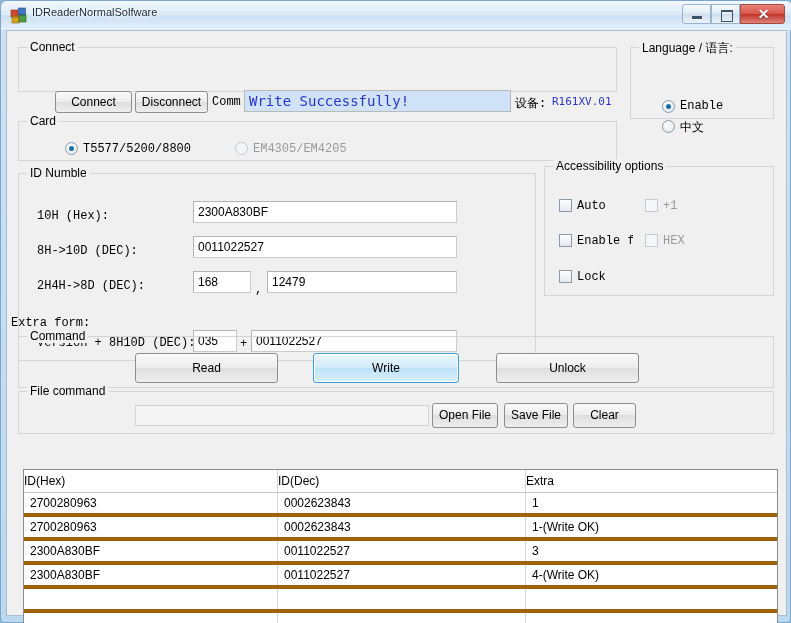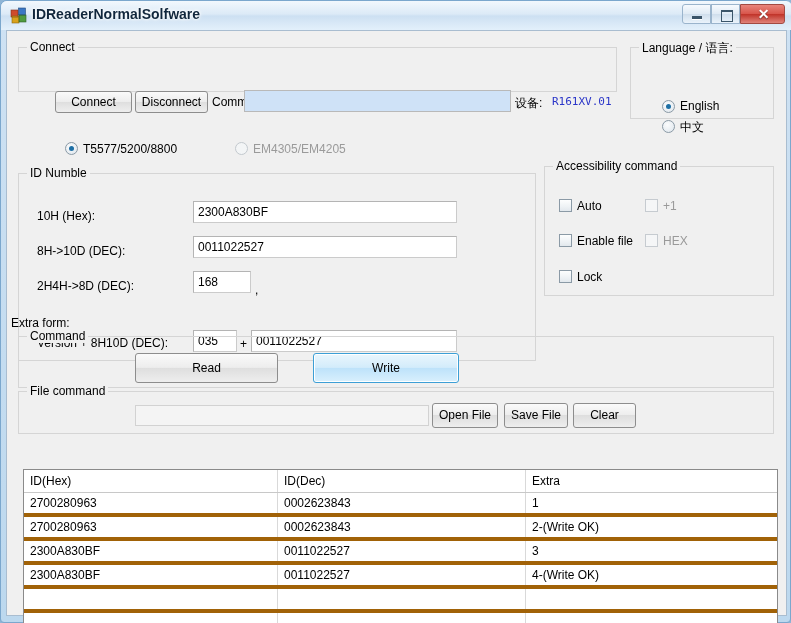--- a/index.html
+++ b/index.html
@@ -22,24 +22,23 @@
     position:absolute;left:0;top:0;width:791px;height:29px;
     border-radius:6px 6px 0 0;
     background:linear-gradient(180deg,#f2f8fd 0%,#dceaf7 45%,#cde0f2 52%,#e3f0fb 100%);
     overflow:hidden;
   }
   #app-icon{
     position:absolute;left:9px;top:6px;width:17px;height:17px;
   }
   #title-text{
     position:absolute;left:31px;top:5px;
-    font-size:14px;color:#10263c;
+    font-size:11px;color:#10263c;
     text-shadow:0 0 3px #fff,0 0 5px #fff,0 0 2px #fff;
     white-space:nowrap;
-    font-weight:bold;
   }
   .winbtn{
     position:absolute;top:3px;height:20px;
     border:1px solid #9ab4cc;
     box-sizing:border-box;
     cursor:default;
   }
   #btn-min{left:681px;width:29px;border-radius:3px 0 0 3px;
     background:linear-gradient(180deg,#f6fafe 0%,#dfeaf4 50%,#cfdeec 51%,#eaf3fb 100%);}
   #btn-max{left:710px;width:29px;
@@ -58,21 +57,21 @@
   #client{
     position:absolute;left:5px;top:29px;width:781px;height:586px;
     box-sizing:border-box;
     background:#f0f0f0;
     border:1px solid #a9bdd0;
   }
   
   .group{position:absolute;box-sizing:border-box;border:1px solid #d5d5d5;}
   .group-title{position:absolute;top:-8px;left:8px;background:#f0f0f0;
     padding:0 3px;font-size:12px;color:#000;white-space:nowrap;}
-  .lbl{position:absolute;font-size:12px;color:#000;white-space:nowrap;}
+  .lbl{position:absolute;font-size:12px;color:#000;white-space:nowrap;font-family:Liberation Mono, monospace;}
   .lbl.dim{color:#9a9a9a;}
   .tbox{position:absolute;box-sizing:border-box;background:#fff;
     border:1px solid #cbcbcb;border-top-color:#b4b4b4;border-left-color:#b4b4b4;
     font-family:"Liberation Sans",sans-serif;font-size:12px;color:#000;
     padding:0 4px;line-height:20px;white-space:nowrap;overflow:hidden;}
   .btn{position:absolute;box-sizing:border-box;
     background:linear-gradient(180deg,#fafafa 0%,#ededed 48%,#dedede 50%,#eeeeee 100%);
     border:1px solid #8d8d8d;border-radius:3px;
     font-family:"Liberation Sans",sans-serif;font-size:12px;color:#000;
     text-align:center;cursor:default;white-space:nowrap;}
@@ -97,21 +96,21 @@
   #comm-sel{position:absolute;left:0;top:0;width:267px;height:20px;
     background:#cfe2f7;}
   #comm-text{position:absolute;left:4px;top:0;line-height:20px;
     font-family:"DejaVu Sans Mono",monospace;font-size:14px;color:#2a35c8;
     white-space:nowrap;}
   
   #grid{position:absolute;left:16px;top:438px;width:755px;height:155px;
     box-sizing:border-box;background:#fff;border:1px solid #8a8a8a;overflow:hidden;}
   #grid-head{position:relative;height:22px;background:#fff;
     border-bottom:1px solid #c8c8c8;}
-  .gh{position:absolute;top:0;line-height:22px;font-size:12px;padding-left:6px;
+  .gh{position:absolute;top:0;line-height:22px;font-size:12px;padding-left:0;
     white-space:nowrap;}
   .gsep{position:absolute;top:0;width:1px;background:#d9d9d9;}
   .grow{position:relative;height:20px;border-bottom:4px solid #a16207;}
   .gc{position:absolute;top:0;line-height:20px;font-size:12px;padding-left:6px;
     white-space:nowrap;}
   .c0{left:0;}
   .c1{left:254px;}
   .c2{left:502px;}
 </style>
 </head>
@@ -147,80 +146,86 @@
 
     <div class="group" style="left:11px;top:16px;width:599px;height:45px;">
       <div class="group-title">Connect</div>
     </div>
     <div class="btn" style="left:48px;top:60px;width:77px;height:22px;line-height:20px;">Connect</div>
     <div class="btn" style="left:128px;top:60px;width:73px;height:22px;line-height:20px;">Disconnect</div>
     <div class="lbl" style="left:205px;top:64px;">Comm</div>
 
     <div id="comm-box">
       <div id="comm-sel"></div>
+      <div id="comm-text">Write Successfully!</div>
     </div>
 
     <div class="lbl" style="left:508px;top:64px;">设备:</div>
     <div class="lbl" style="left:545px;top:64px;font-family:'DejaVu Sans Mono',monospace;font-size:11px;color:#2a35c8;">R161XV.01</div>
 
     <div class="group" style="left:623px;top:16px;width:144px;height:72px;">
       <div class="group-title">Language / 语言:</div>
     </div>
     <div class="radio on" style="left:655px;top:69px;"></div>
-    <div class="lbl" style="left:673px;top:68px;">English</div>
+    <div class="lbl" style="left:673px;top:68px;">Enable</div>
     <div class="radio" style="left:655px;top:89px;"></div>
     <div class="lbl" style="left:673px;top:88px;">中文</div>
 
+    <div class="group" style="left:11px;top:90px;width:599px;height:40px;">
+      <div class="group-title">Card</div>
+    </div>
     <div class="radio on" style="left:58px;top:111px;"></div>
     <div class="lbl" style="left:76px;top:111px;">T5577/5200/8800</div>
     <div class="radio dis" style="left:228px;top:111px;"></div>
     <div class="lbl dim" style="left:246px;top:111px;">EM4305/EM4205</div>
 
     <div class="group" style="left:11px;top:142px;width:518px;height:188px;">
       <div class="group-title">ID Numble</div>
     </div>
 
     <div class="lbl" style="left:30px;top:178px;">10H (Hex):</div>
     <div class="tbox" style="left:186px;top:170px;width:264px;height:22px;">2300A830BF</div>
 
     <div class="lbl" style="left:30px;top:213px;">8H-&gt;10D (DEC):</div>
     <div class="tbox" style="left:186px;top:205px;width:264px;height:22px;">0011022527</div>
 
     <div class="lbl" style="left:30px;top:248px;">2H4H-&gt;8D (DEC):</div>
     <div class="tbox" style="left:186px;top:240px;width:58px;height:22px;">168</div>
     <div class="lbl" style="left:248px;top:252px;">,</div>
+    <div class="tbox" style="left:260px;top:240px;width:190px;height:22px;">12479</div>
 
     <div class="lbl" style="left:4px;top:285px;">Extra form:</div>
 
     <div class="lbl" style="left:30px;top:305px;">Version + 8H10D (DEC):</div>
     <div class="tbox" style="left:186px;top:299px;width:44px;height:22px;">035</div>
     <div class="lbl" style="left:233px;top:306px;">+</div>
     <div class="tbox" style="left:244px;top:299px;width:206px;height:22px;">0011022527</div>
 
     <div class="group" style="left:537px;top:135px;width:230px;height:130px;">
-      <div class="group-title">Accessibility command</div>
+      <div class="group-title">Accessibility options</div>
     </div>
     <div class="cbox" style="left:552px;top:168px;"></div>
     <div class="lbl" style="left:570px;top:168px;">Auto</div>
     <div class="cbox dis" style="left:638px;top:168px;"></div>
     <div class="lbl dim" style="left:656px;top:168px;">+1</div>
 
     <div class="cbox" style="left:552px;top:203px;"></div>
     <div class="lbl" style="left:570px;top:203px;width:56px;overflow:hidden;">Enable file</div>
     <div class="cbox dis" style="left:638px;top:203px;"></div>
     <div class="lbl dim" style="left:656px;top:203px;">HEX</div>
 
     <div class="cbox" style="left:552px;top:239px;"></div>
     <div class="lbl" style="left:570px;top:239px;">Lock</div>
 
     <div class="group" style="left:11px;top:305px;width:756px;height:52px;">
       <div class="group-title">Command</div>
     </div>
     <div class="btn focus" style="left:306px;top:322px;width:146px;height:30px;line-height:28px;">Write</div>
     <div class="btn" style="left:128px;top:322px;width:143px;height:30px;line-height:28px;">Read</div>
+    <div class="btn" style="left:489px;top:322px;width:143px;height:30px;line-height:28px;">Unlock</div>
 
     <div class="group" style="left:11px;top:360px;width:756px;height:43px;">
       <div class="group-title">File command</div>
     </div>
     <div class="tbox" style="left:128px;top:374px;width:294px;height:21px;background:#f4f4f4;border-color:#d2d2d2;"></div>
     <div class="btn" style="left:425px;top:372px;width:66px;height:25px;line-height:23px;">Open File</div>
     <div class="btn" style="left:497px;top:372px;width:64px;height:25px;line-height:23px;">Save File</div>
     <div class="btn" style="left:566px;top:372px;width:63px;height:25px;line-height:23px;">Clear</div>
 
     <div id="grid">
@@ -235,21 +240,21 @@
           <div class="grow">
             <div class="gc c0">2700280963</div>
             <div class="gc c1">0002623843</div>
             <div class="gc c2">1</div>
             <div class="gsep" style="left: 253px; height: 20px;"></div>
             <div class="gsep" style="left: 501px; height: 20px;"></div>
           </div>
           <div class="grow">
             <div class="gc c0">2700280963</div>
             <div class="gc c1">0002623843</div>
-            <div class="gc c2">2-(Write OK)</div>
+            <div class="gc c2">1-(Write OK)</div>
             <div class="gsep" style="left: 253px; height: 20px;"></div>
             <div class="gsep" style="left: 501px; height: 20px;"></div>
           </div>
           <div class="grow">
             <div class="gc c0">2300A830BF</div>
             <div class="gc c1">0011022527</div>
             <div class="gc c2">3</div>
             <div class="gsep" style="left: 253px; height: 20px;"></div>
             <div class="gsep" style="left: 501px; height: 20px;"></div>
           </div>

